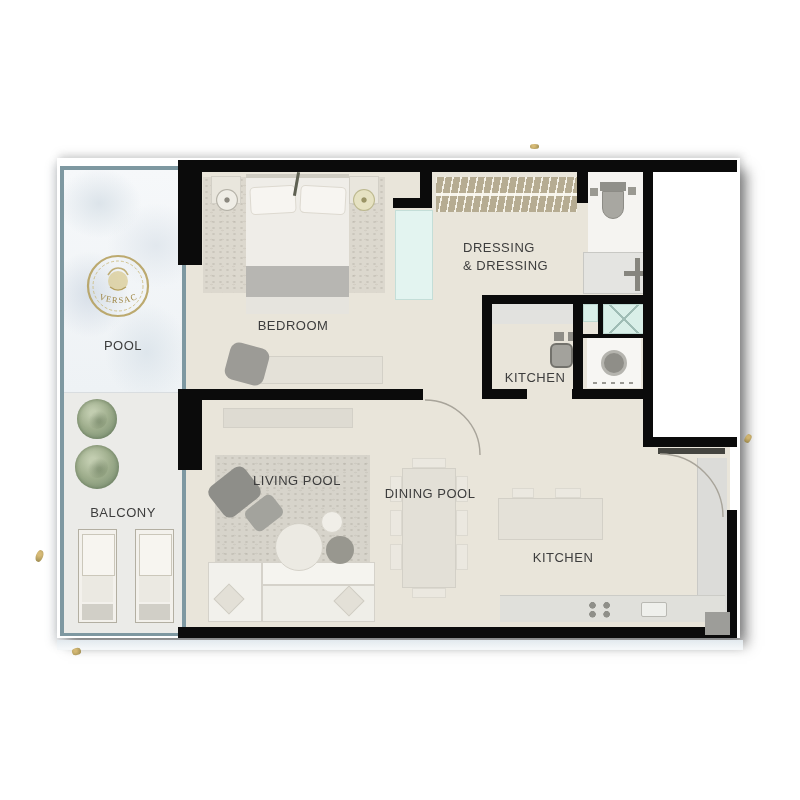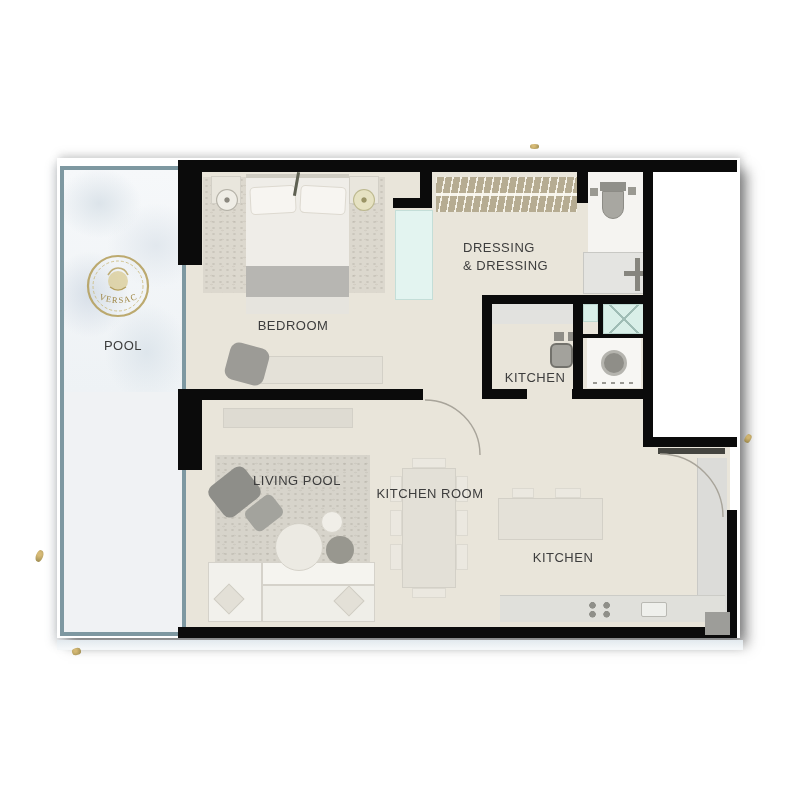--- a/index.html
+++ b/index.html
@@ -79,20 +79,35 @@
           <circle cx="35" cy="28" r="10" fill="#d9cb93" opacity=".75"></circle>
           <path d="M25,22 q4,-7 10,-7 q7,0 10,7" fill="none" stroke="#b39c57" stroke-width="1.6" opacity=".8"></path>
           <path d="M27,34 q8,6 16,0" fill="none" stroke="#a8904a" stroke-width="1.2" opacity=".8"></path>
           <path d="M12,44 q23,12 46,0" id="vtext" fill="none"></path>
           <text font-family="Liberation Serif, serif" font-size="8.5" fill="#9d8440" letter-spacing="1.2">
             <textPath href="#vtext" startOffset="4">VERSACE</textPath>
           </text>
         </svg>
         <div class="label" style="left:59px;top:175px;">POOL</div>
       </div>
+      <div id="balcony-surface">
+        <div class="plant" style="left:13px;top:6px;width:40px;height:40px;"></div>
+        <div class="plant" style="left:11px;top:52px;width:44px;height:44px;"></div>
+        <div class="label" style="left:59px;top:119px;">BALCONY</div>
+        <div class="lounger" style="left:14px;top:136px;">
+          <div class="back"></div>
+          <div class="mid"></div>
+          <div class="foot"></div>
+        </div>
+        <div class="lounger" style="left:71px;top:136px;">
+          <div class="back"></div>
+          <div class="mid"></div>
+          <div class="foot"></div>
+        </div>
+      </div>
     </div>
 
     <div class="abs floor" style="left:127px;top:8px;width:469px;height:464px;"></div>
     <div class="abs floor" style="left:593px;top:289px;width:80px;height:183px;"></div>
 
     <div class="abs mottle" style="left:146px;top:19px;width:182px;height:116px;background-color:#dcd8ce;z-index:15;"></div>
     <div class="abs lightbox" style="left:154px;top:18px;width:30px;height:28px;background:#e9e6dd;"></div>
     <div class="abs lightbox" style="left:292px;top:18px;width:30px;height:28px;background:#e9e6dd;"></div>
     <div class="abs circle" style="left:159px;top:31px;width:22px;height:22px;background:radial-gradient(circle,#8b887f 14%,#efede6 20%,#efede6 60%,#b5b2a8 66%);"></div>
     <div class="abs circle" style="left:296px;top:31px;width:22px;height:22px;background:radial-gradient(circle,#9a9466 14%,#e6e2c2 20%,#e6e2c2 60%,#bdb98f 66%);"></div>
@@ -152,21 +167,21 @@
 
     <div class="abs lightbox" style="left:345px;top:310px;width:54px;height:120px;"></div>
     <div class="abs chair" style="left:333px;top:318px;width:12px;height:26px;"></div>
     <div class="abs chair" style="left:333px;top:352px;width:12px;height:26px;"></div>
     <div class="abs chair" style="left:333px;top:386px;width:12px;height:26px;"></div>
     <div class="abs chair" style="left:399px;top:318px;width:12px;height:26px;"></div>
     <div class="abs chair" style="left:399px;top:352px;width:12px;height:26px;"></div>
     <div class="abs chair" style="left:399px;top:386px;width:12px;height:26px;"></div>
     <div class="abs chair" style="left:355px;top:300px;width:34px;height:10px;"></div>
     <div class="abs chair" style="left:355px;top:430px;width:34px;height:10px;"></div>
-    <div class="label" style="left:373px;top:335px;">KITCHEN ROOM</div>
+    <div class="label" style="left:373px;top:335px;">DINING POOL</div>
 
     <div class="abs lightbox" style="left:441px;top:340px;width:105px;height:42px;background:#e4e1d8;"></div>
     <div class="abs chair" style="left:455px;top:330px;width:22px;height:10px;"></div>
     <div class="abs chair" style="left:498px;top:330px;width:26px;height:10px;"></div>
     <div class="abs" style="left:640px;top:300px;width:30px;height:157px;background:#dcdcd9;border-left:1px solid #c9c9c6;box-sizing:border-box;z-index:20;"></div>
     <div class="abs" style="left:443px;top:437px;width:225px;height:27px;background:#e0e0db;border-top:1px solid #ccccc7;box-sizing:border-box;z-index:20;">
       <div class="abs" style="left:85px;top:4px;width:30px;height:19px;background-image:
            radial-gradient(circle at 25% 28%, #8f8f89 3px, transparent 3.6px),
            radial-gradient(circle at 72% 28%, #8f8f89 3px, transparent 3.6px),
            radial-gradient(circle at 25% 75%, #8f8f89 3px, transparent 3.6px),

